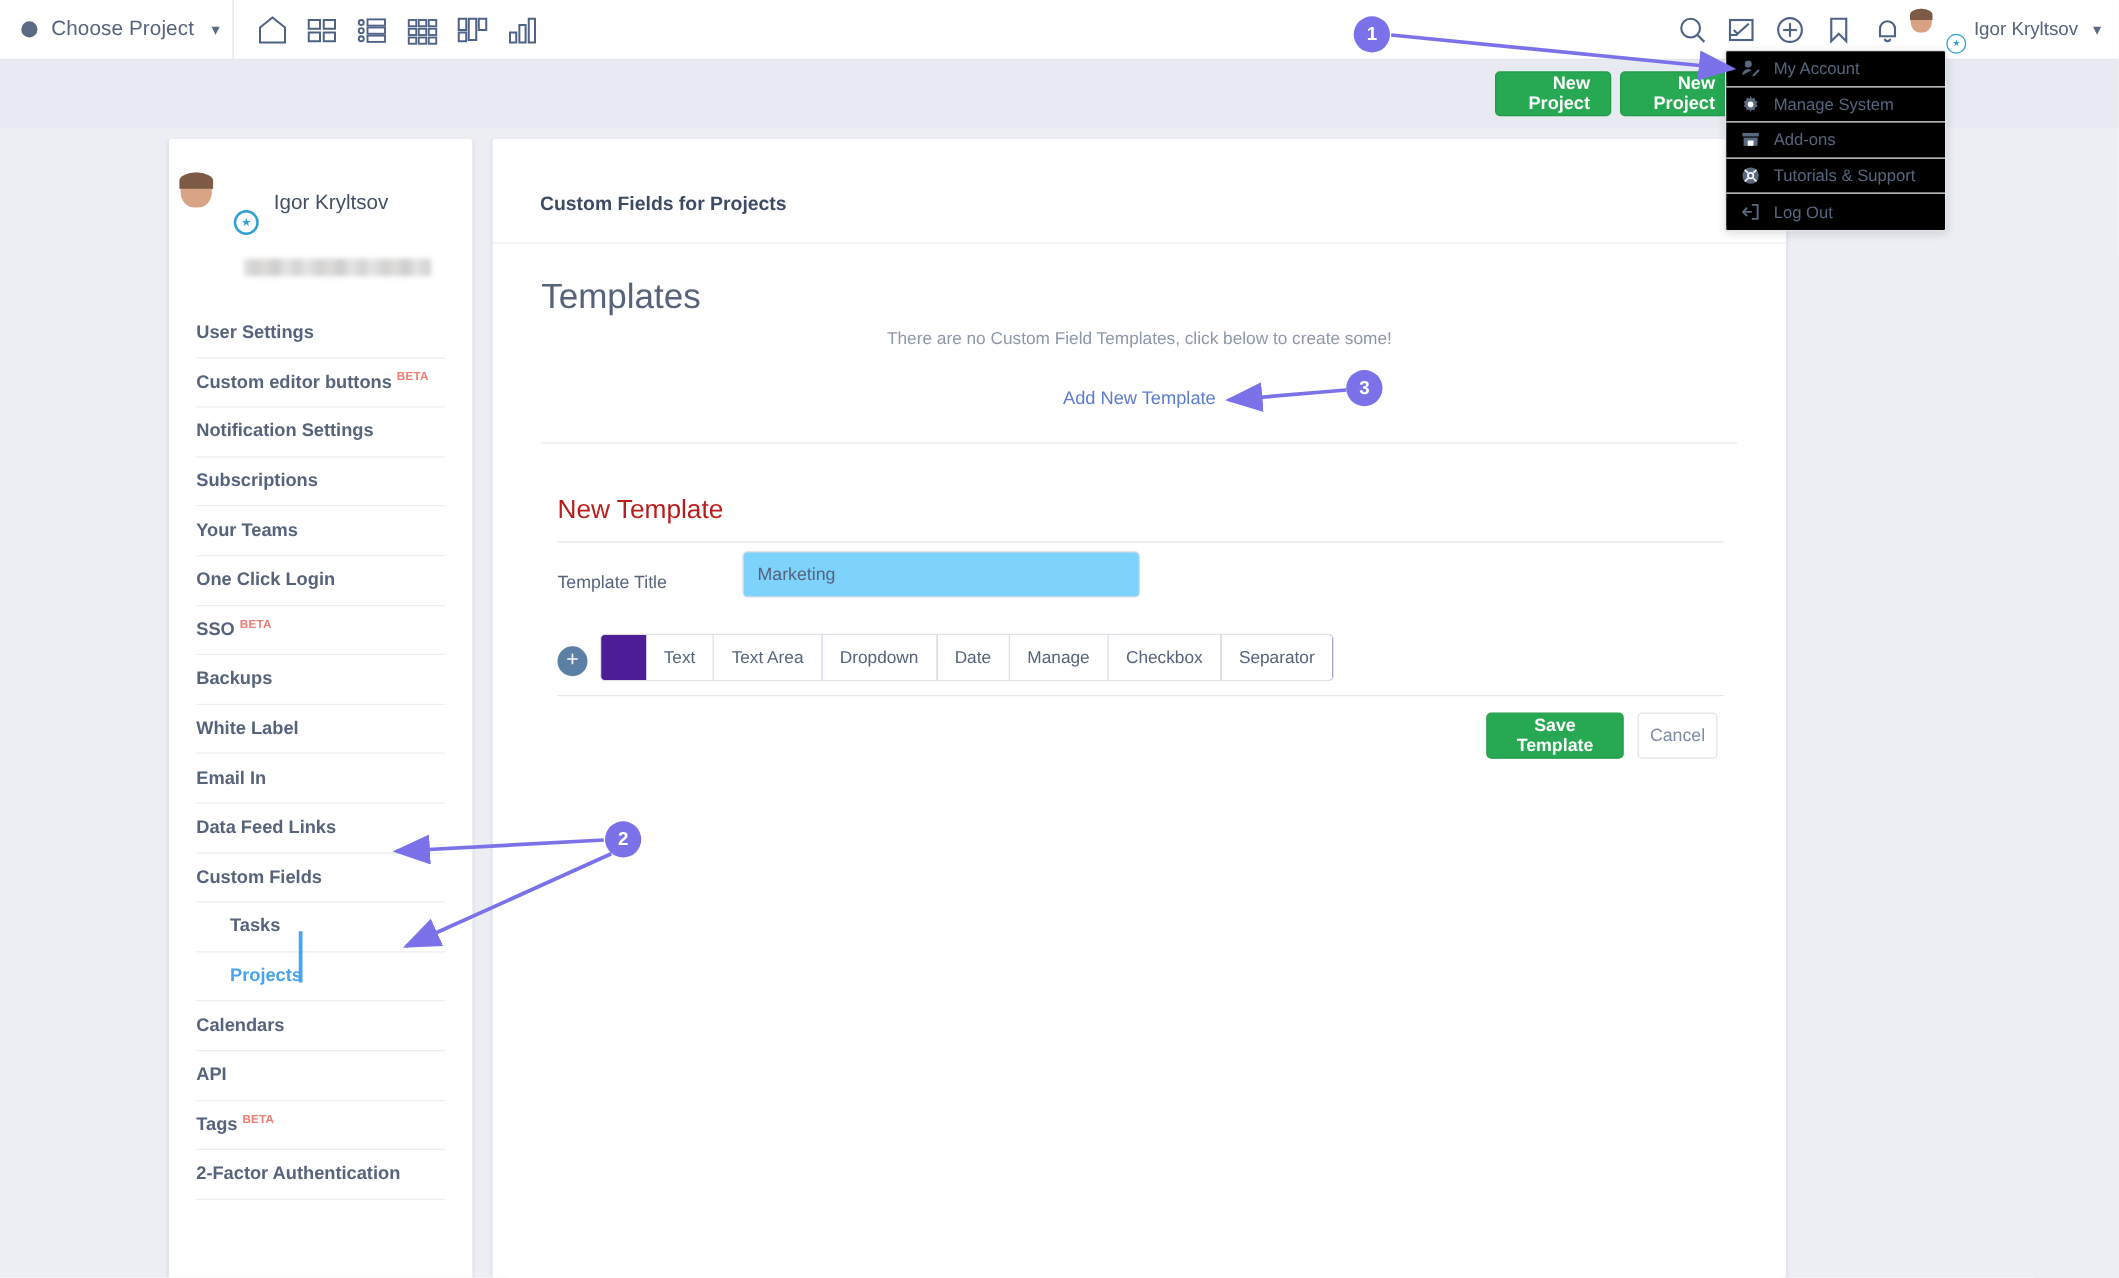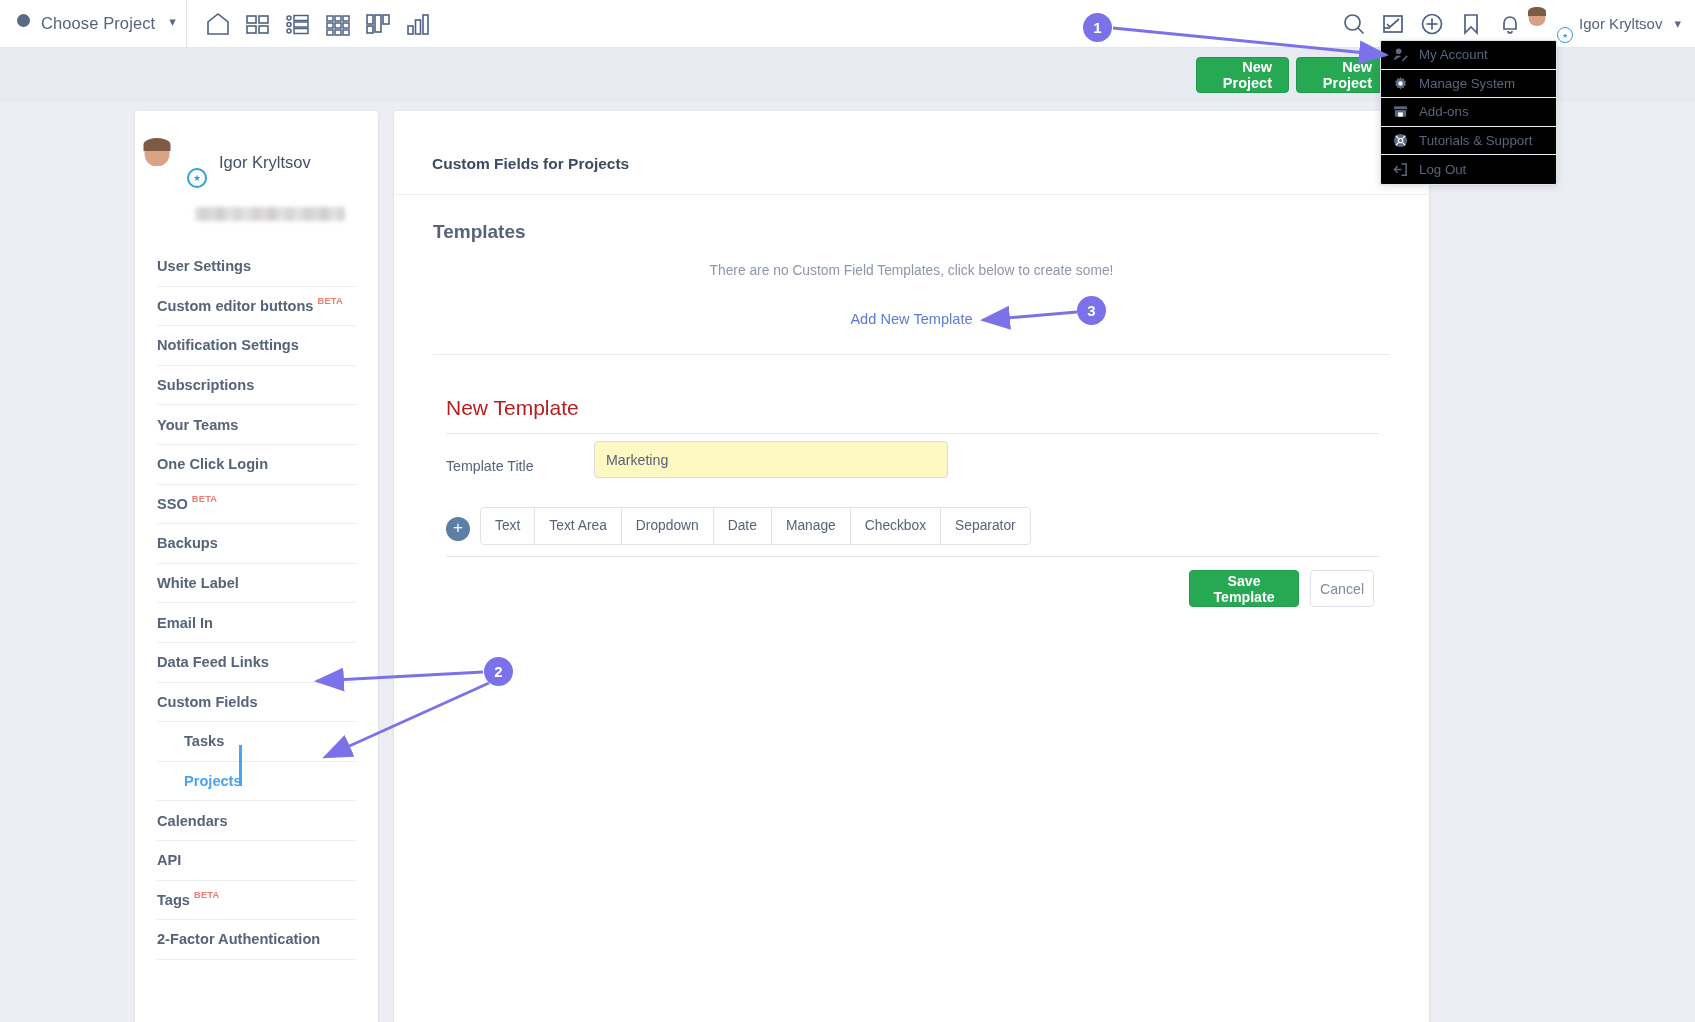--- a/index.html
+++ b/index.html
@@ -13,21 +13,21 @@
     position:relative;
   }
 
   
   .topbar{
     position:absolute; left:0; top:0; width:1695px; height:48px;
     background:#ffffff; display:flex; align-items:center;
     border-bottom:1px solid #e3e6ec;
     z-index:20;
   }
-  .proj-chooser{ display:flex; align-items:flex-start; gap:11px; padding-left:17px; width:186px; }
+  .proj-chooser{ display:flex; align-items:center; gap:11px; padding-left:17px; width:186px; }
   .proj-dot{ width:13px; height:13px; border-radius:50%; background:#5a6a85; }
   .proj-label{ font-size:16.5px; color:#55637c; letter-spacing:.1px; }
   .chev{ color:#5a6a85; font-size:13px; margin-left:3px; }
   .topbar-sep{ width:1px; height:48px; background:#e1e4ea; }
 
   .nav-icons{ display:flex; align-items:center; gap:14px; padding-left:18px; }
   .nav-icons svg{ display:block; }
 
   .top-right{ margin-left:auto; display:flex; align-items:center; gap:15px; padding-right:14px; }
   .top-right svg{ display:block; }
@@ -120,50 +120,50 @@
   .main-card{
     position:absolute; left:394px; top:111px; width:1035px; height:930px;
     background:#fff; border-radius:3px; box-shadow:0 1px 3px rgba(40,50,70,.13);
   }
   .main-title{
     position:absolute; left:38px; top:44px;
     font-size:15.5px; font-weight:bold; color:#3d4a63;
   }
   .main-hr{ position:absolute; left:0; top:83px; width:1035px; height:1px; background:#eceef1; }
 
-  .section-h{ position:absolute; left:39px; top:110px; font-size:19px; color:#56637b; font-weight:bold; }
+  .section-h{ position:absolute; left:39px; top:110px; font-size:28px; color:#56637b; font-weight:normal; }
   .empty-msg{
     position:absolute; left:0; top:152px; width:1035px; text-align:center;
     font-size:13.8px; color:#8d97a9;
   }
   .add-new-link{
     position:absolute; left:0; top:200px; width:1035px; text-align:center;
     font-size:14.6px; color:#5d7bd1; cursor:pointer;
   }
   .sep-hr{ position:absolute; left:39px; top:243px; width:957px; height:1px; background:#e9ebee; }
 
   .new-tpl-h{ position:absolute; left:52px; top:285px; font-size:21px; color:#b91c1c; }
   .new-tpl-hr{ position:absolute; left:52px; top:322px; width:933px; height:1px; background:#e4e7ea; }
 
   .field-label{ position:absolute; left:52px; top:347px; font-size:14.2px; color:#56637b; }
   .tpl-input{
-    position:absolute; left:200px; top:330px; width:354px; height:37px;
+    position:absolute; left:200px; top:330px; width:318px; height:37px;
     border:1px solid #d7dbe0; border-radius:4px; padding:0 11px;
     font-size:14.2px; color:#56637b; font-family:"Liberation Sans",sans-serif;
-    background:#fef9c3; outline:none;
+    background:#7dd3fc; outline:none;
   }
 
   .plus-btn{
     position:absolute; left:52px; top:406px; width:24px; height:24px; border-radius:50%;
     background:#5b7fa5; color:#fff; font-size:17px; line-height:22px; text-align:center;
     cursor:pointer; font-family:"Liberation Sans",sans-serif;
   }
   .type-group{
     position:absolute; left:86px; top:396px; display:flex;
-    border:1px solid #dfe2e6; border-radius:4px; overflow:hidden; background:#e5e5e5;
+    border:1px solid #dfe2e6; border-radius:4px; overflow:hidden; background:#4c1d95;padding-left:36px;
   }
   .type-btn{
     padding:0 14px; height:36px; line-height:36px; font-size:13.8px; color:#56637b;
     border-right:1px solid #dfe2e6; cursor:pointer; background:#fff; white-space:nowrap;
   }
   .type-btn:last-child{ border-right:none; }
 
   .foot-hr{ position:absolute; left:52px; top:445px; width:933px; height:1px; background:#e4e7ea; }
   .save-btn{
     position:absolute; left:795px; top:459px; width:110px; height:37px;

